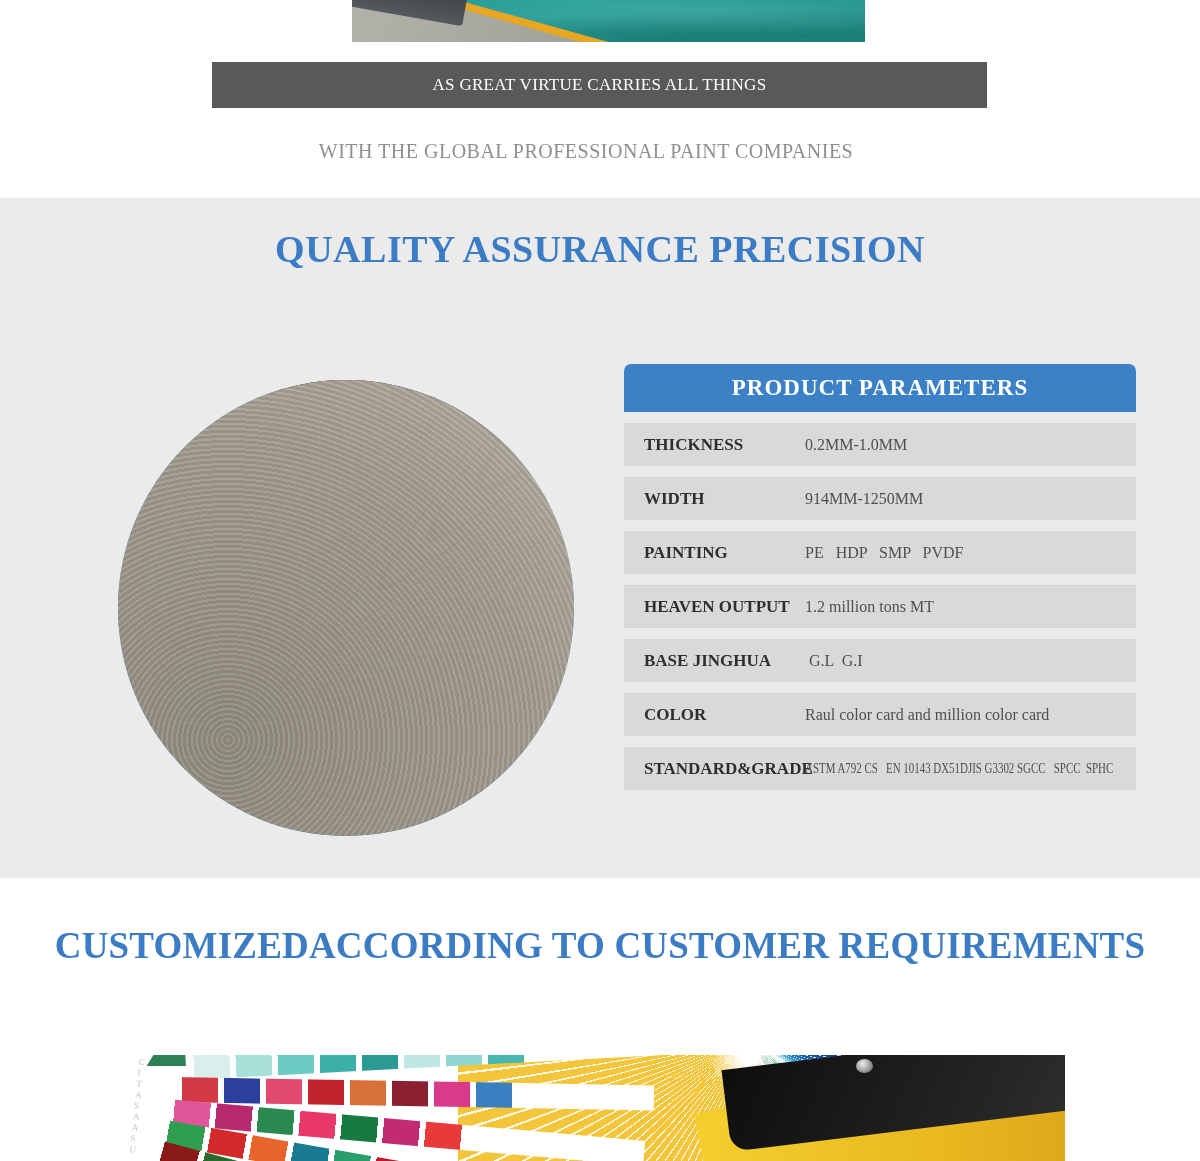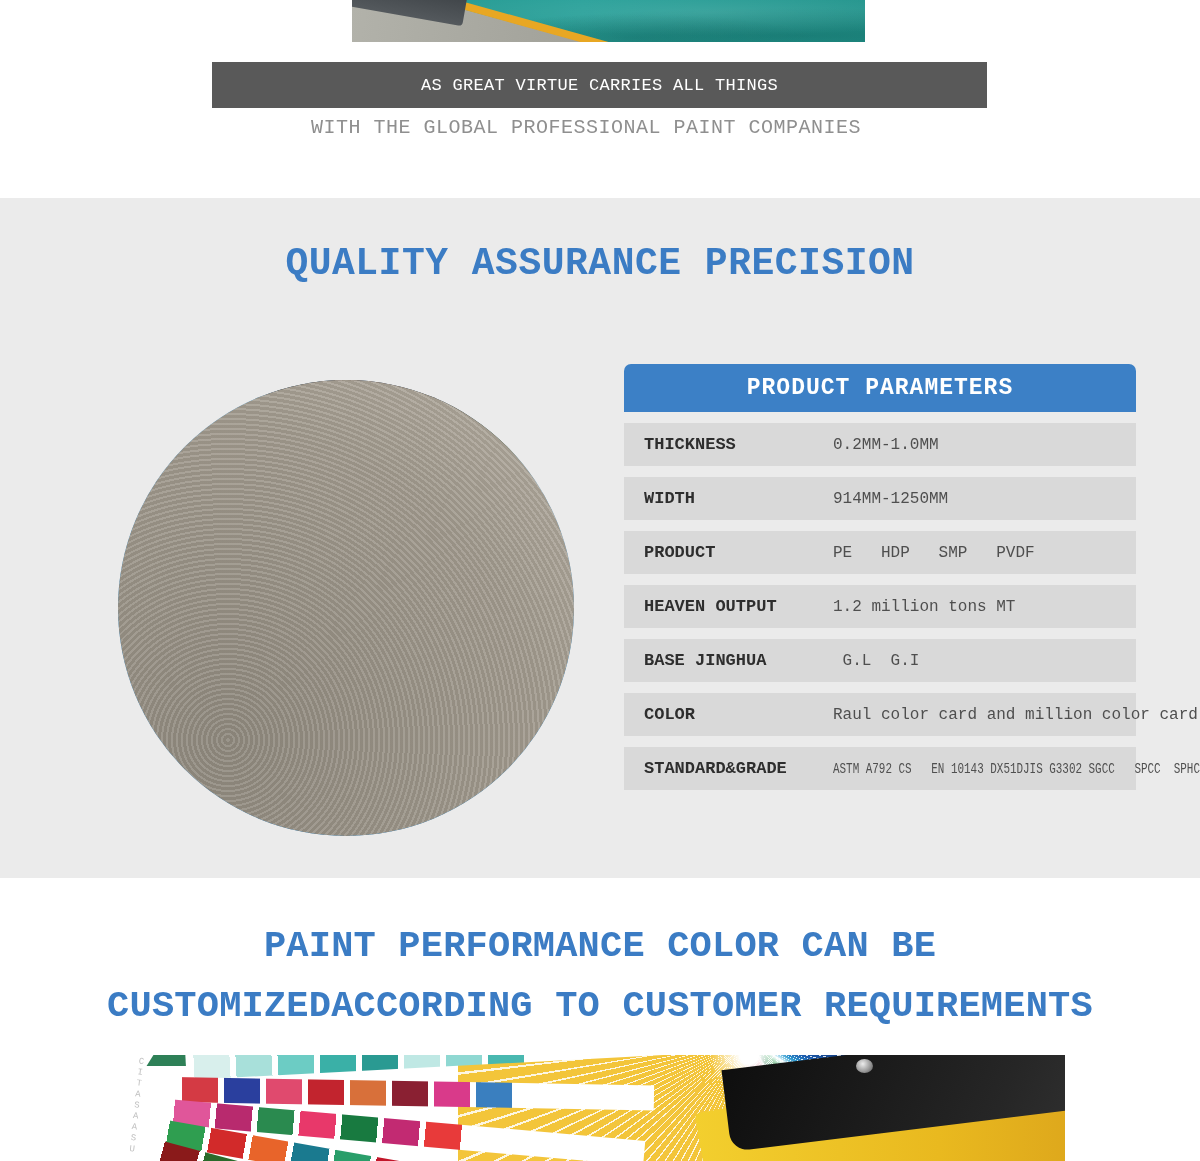--- a/index.html
+++ b/index.html
@@ -1,17 +1,17 @@
 <!DOCTYPE html>
 <html><head>
 <meta charset="utf-8">
 <style>
   html,body{margin:0;padding:0;background:#fff;}
   .page{position:relative;width:1200px;height:1161px;background:#ffffff;overflow:hidden;
-        font-family:Liberation Mono, monospace;}
+        font-family:Liberation Serif, serif;}
 
   
   .hero{position:absolute;left:352px;top:0;width:513px;height:42px;overflow:hidden;}
   .hero-floor{position:absolute;inset:0;
     background:
       radial-gradient(ellipse at 70% 30%, rgba(255,255,255,.10), transparent 55%),
       radial-gradient(ellipse at 88% 85%, rgba(0,60,55,.28), transparent 55%),
       radial-gradient(ellipse at 55% 90%, rgba(0,50,45,.18), transparent 45%),
       linear-gradient(90deg,#2a9a92 0%,#2aa19a 45%,#23958d 100%);}
   .hero-concrete{position:absolute;inset:0;
@@ -22,26 +22,26 @@
   .hero-obj{position:absolute;left:-6px;top:-18px;width:120px;height:34px;
     background:linear-gradient(180deg,#3c4145,#54595d);transform:rotate(10deg);border-radius:4px;}
 
   
   .banner-row{position:absolute;left:212px;top:62px;width:775px;height:46px;display:flex;gap:17px;}
   .banner{flex:1;display:flex;align-items:center;justify-content:center;
     color:#ffffff;font-size:17px;letter-spacing:.3px;white-space:nowrap;}
   .banner.dark{background:#595959;}
   .banner.blue{background:#3c80c6;}
 
-  .subtitle{position:absolute;left:0;top:116px;width:1172px;text-align:center;
+  .subtitle{position:absolute;left:0;top:140px;width:1172px;text-align:center;
     color:#8f8f8f;font-size:20px;letter-spacing:.5px;}
 
   
   .gray-section{position:absolute;left:0;top:198px;width:1200px;height:680px;background:#ebebeb;}
-  .q-heading{position:absolute;left:0;top:36px;width:1200px;text-align:center;
+  .q-heading{position:absolute;left:0;top:21px;width:1200px;text-align:center;
     color:#3b7cc4;font-size:38px;font-weight:bold;line-height:60px;letter-spacing:.5px;}
 
   
   .coil-circle{position:absolute;left:118px;top:182px;width:456px;height:456px;border-radius:50%;
     overflow:hidden;
     background:
       radial-gradient(ellipse at 78% 32%, rgba(255,255,255,.40), transparent 38%),
       linear-gradient(165deg,#57ade8 0%,#449fe2 40%,#2f90d8 75%,#2385cd 100%);}
   .coil-darkstrip{position:absolute;left:32%;top:-14px;width:85%;height:86px;
     background:linear-gradient(90deg,#2a1a10,#5e2c18 30%,#3a2a12 52%,#5a6b14 74%,#2f4a12 100%);
@@ -50,21 +50,21 @@
     background:
       repeating-radial-gradient(circle at 50% 50%, rgba(255,255,255,.10) 0 2px, rgba(80,75,65,.10) 2px 5px),
       radial-gradient(circle at 50% 50%, #8f897e 0%, #a19a8e 50%, #b2ab9f 72%, #c2bcb1 88%, #ccc6bb 100%);
     box-shadow:3px 0 8px rgba(30,50,80,.35);}
 
   
   .param-table{position:absolute;left:624px;top:166px;width:512px;}
   .param-header{height:48px;background:#3c80c6;border-radius:7px 7px 0 0;
     display:flex;align-items:center;justify-content:center;
     color:#ffffff;font-size:23px;font-weight:bold;letter-spacing:1px;}
-  .param-row{height:43px;margin-top:11px;background:#d9d9d9;display:flex;align-items:center;gap:28px;}
+  .param-row{height:43px;margin-top:11px;background:#d9d9d9;display:flex;align-items:center;}
   .param-label{width:161px;padding-left:20px;font-size:17px;font-weight:bold;color:#2e2e2e;
     white-space:nowrap;flex:none;}
   .param-value{font-size:16px;color:#4f4f4f;white-space:pre;}
   .param-value.cond{display:inline-block;font-size:14px;transform:scaleX(.78);transform-origin:left center;}
   .param-value.cond2{display:inline-block;font-size:13px;transform:scaleX(.72);transform-origin:left center;}
 
   
   .p-heading{position:absolute;left:0;top:916px;width:1200px;text-align:center;
     color:#3b7cc4;font-size:37px;font-weight:bold;line-height:60px;letter-spacing:.2px;}
 
@@ -132,21 +132,21 @@
 
       <div class="param-row">
         <span class="param-label">THICKNESS</span>
         <span class="param-value">0.2MM-1.0MM</span>
       </div>
       <div class="param-row">
         <span class="param-label">WIDTH</span>
         <span class="param-value">914MM-1250MM</span>
       </div>
       <div class="param-row">
-        <span class="param-label">PRODUCT</span>
+        <span class="param-label">PAINTING</span>
         <span class="param-value">PE   HDP   SMP   PVDF</span>
       </div>
       <div class="param-row">
         <span class="param-label">HEAVEN OUTPUT</span>
         <span class="param-value">1.2 million tons MT</span>
       </div>
       <div class="param-row">
         <span class="param-label">BASE JINGHUA</span>
         <span class="param-value"> G.L  G.I</span>
       </div>
@@ -155,21 +155,20 @@
         <span class="param-value">Raul color card and million color card</span>
       </div>
       <div class="param-row">
         <span class="param-label">STANDARD&amp;GRADE</span>
         <span class="param-value cond">ASTM A792 CS   EN 10143 DX51DJIS G3302 SGCC   SPCC  SPHC</span>
       </div>
     </div>
   </div>
 
   <div class="p-heading">
-    <div>PAINT PERFORMANCE COLOR CAN BE</div>
     <div>CUSTOMIZEDACCORDING TO CUSTOMER REQUIREMENTS</div>
   </div>
 
   <div class="fan">
     <div class="fan-codes">C
 I
 T
 A
 S
 A

